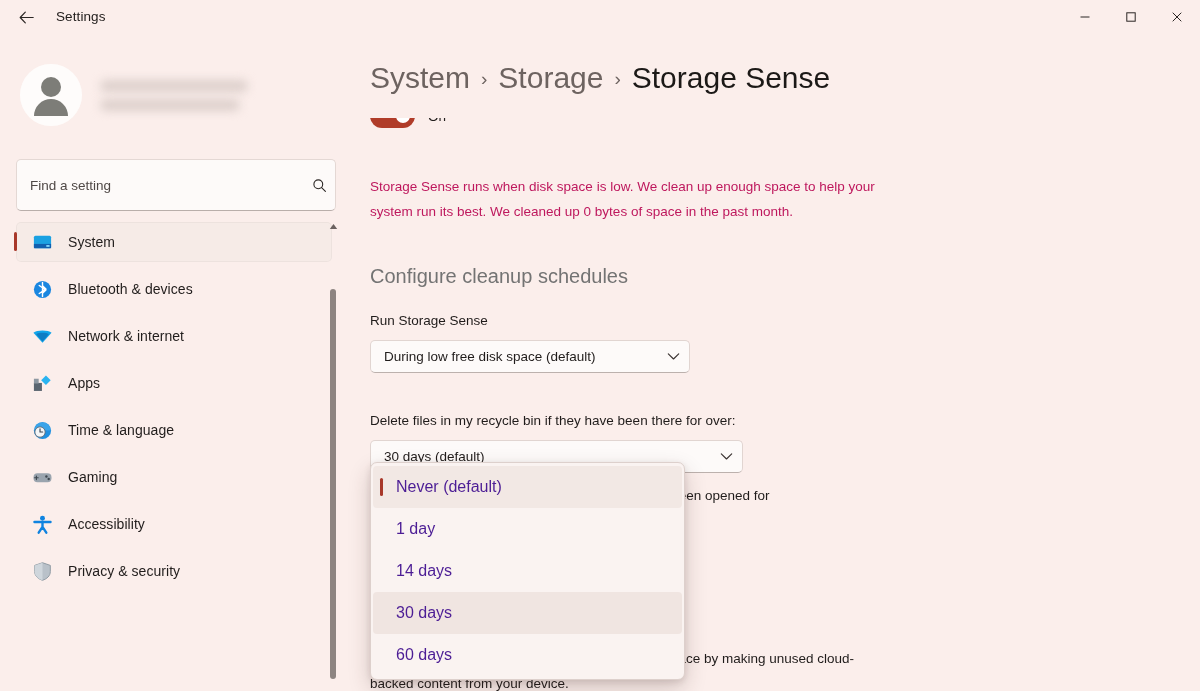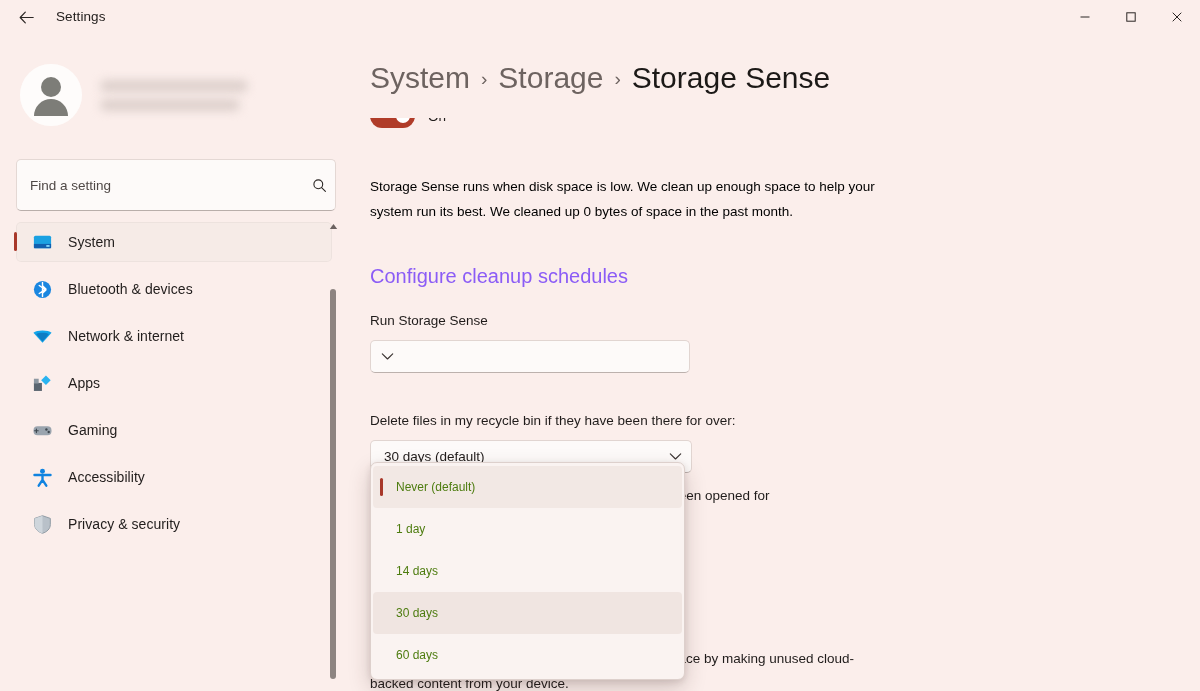--- a/index.html
+++ b/index.html
@@ -249,29 +249,29 @@
     background: #ffffff;
   }
   .toggle-label { font-size: 13.5px; color: #211d1c; }
 
   .desc {
     position: absolute;
     left: 22px;
     width: 508px;
     font-size: 13.5px;
     line-height: 25px;
-    color: #000000;
+    color: #be185d;
   }
   #desc-main { top: 56px; }
 
   .sect-head {
     position: absolute;
     left: 22px; top: 147px;
     font-size: 20px;
-    color: #8b5cf6;
+    color: #737373;
   }
   .field-label {
     position: absolute;
     left: 22px;
     font-size: 13.5px;
     color: #201c1b;
   }
   #lbl-run { top: 195px; }
   #lbl-recycle { top: 295px; }
 
@@ -289,21 +289,21 @@
   .combo .val {
     flex: 1;
     font-size: 13.5px;
     color: #201c1b;
     padding-left: 13px;
     white-space: nowrap;
     overflow: hidden;
   }
   .combo .chev { width: 32px; display: flex; align-items: center; justify-content: center; }
   #combo-run { left: 22px; top: 222px; width: 320px; }
-  #combo-recycle { left: 22px; top: 322px; width: 322px; }
+  #combo-recycle { left: 22px; top: 322px; width: 373px; }
 
   .hidden-text {
     position: absolute;
     left: 22px;
     width: 508px;
     font-size: 13.5px;
     line-height: 25px;
     color: #201c1b;
     z-index: 1;
   }
@@ -322,22 +322,22 @@
     padding: 3px 0;
     z-index: 10;
     overflow: hidden;
   }
   .opt {
     position: relative;
     height: 42px;
     margin: 0 2px;
     border-radius: 4px;
     display: flex; align-items: center;
-    font-size: 12px;
-    color: #4d7c0f;
+    font-size: 16px;
+    color: #4c1d95;
     padding-left: 23px;
     cursor: pointer;
   }
   .opt.selected { background: #f0e5e1; }
   .opt.hovered { background: #f2e8e4; }
   .opt.current::before {
     content: "";
     position: absolute;
     left: 7px; top: 12px;
     width: 3px; height: 18px;
@@ -436,20 +436,31 @@
               <rect x="2" y="10.4" width="8.4" height="8.4" fill="#5a6570"></rect>
               <rect x="2" y="6" width="5" height="5" fill="#8d98a2"></rect>
               <path d="M14.6 2.6 L19.6 7.6 L14.6 12.6 L9.6 7.6 Z" fill="#29b3f0"></path>
             </svg>
           </span>
           <span class="nav-label">Apps</span>
         </div>
         <div class="navitem">
           <span class="nav-ico">
             <svg width="21" height="21" viewBox="0 0 22 22">
+              <circle cx="11" cy="11" r="9" fill="#1f8fe0"></circle>
+              <path d="M2.4 11 A8.6 8.6 0 0 1 19.6 11 Z" fill="#4fb3ef" opacity=".6"></path>
+              <circle cx="8.4" cy="12.6" r="5.4" fill="#f3f6f8" stroke="#5a6570" stroke-width=".9"></circle>
+              <path d="M8.4 9.2 V12.6 H11.2" fill="none" stroke="#3b4450" stroke-width="1.2" stroke-linecap="round"></path>
+            </svg>
+          </span>
+          <span class="nav-label">Time &amp; language</span>
+        </div>
+        <div class="navitem">
+          <span class="nav-ico">
+            <svg width="21" height="21" viewBox="0 0 22 22">
               <rect x="1.6" y="6.6" width="18.8" height="9.4" rx="4.2" fill="#9aa4ae"></rect>
               <path d="M4.6 9.4 V13.2 M2.7 11.3 H6.5" stroke="#3e474f" stroke-width="1.2" stroke-linecap="round"></path>
               <circle cx="15.1" cy="9.9" r="1.25" fill="#3e474f"></circle>
               <circle cx="17.5" cy="12.5" r="1.25" fill="#3e474f"></circle>
             </svg>
           </span>
           <span class="nav-label">Gaming</span>
         </div>
         <div class="navitem">
           <span class="nav-ico">
@@ -504,20 +515,21 @@
         <span class="toggle-label">On</span>
       </div>
 
       <div class="desc" id="desc-main">Storage Sense runs when disk space is low. We clean up enough space to help your system run its best. We cleaned up 0 bytes of space in the past month.</div>
 
       <div class="sect-head">Configure cleanup schedules</div>
 
       <div class="field-label" id="lbl-run">Run Storage Sense</div>
 
       <div class="combo" id="combo-run">
+        <span class="val">During low free disk space (default)</span>
         <span class="chev">
           <svg width="13" height="9" viewBox="0 0 13 9">
             <path d="M1.3 1.8 L6.5 7 L11.7 1.8" fill="none" stroke="#3b3432" stroke-width="1.15" stroke-linecap="round" stroke-linejoin="round"></path>
           </svg>
         </span>
       </div>
 
       <div class="field-label" id="lbl-recycle">Delete files in my recycle bin if they have been there for over:</div>
 
       <div class="hidden-text" id="hidden-downloads">Delete files in my Downloads folder if they haven't been opened for</div>

